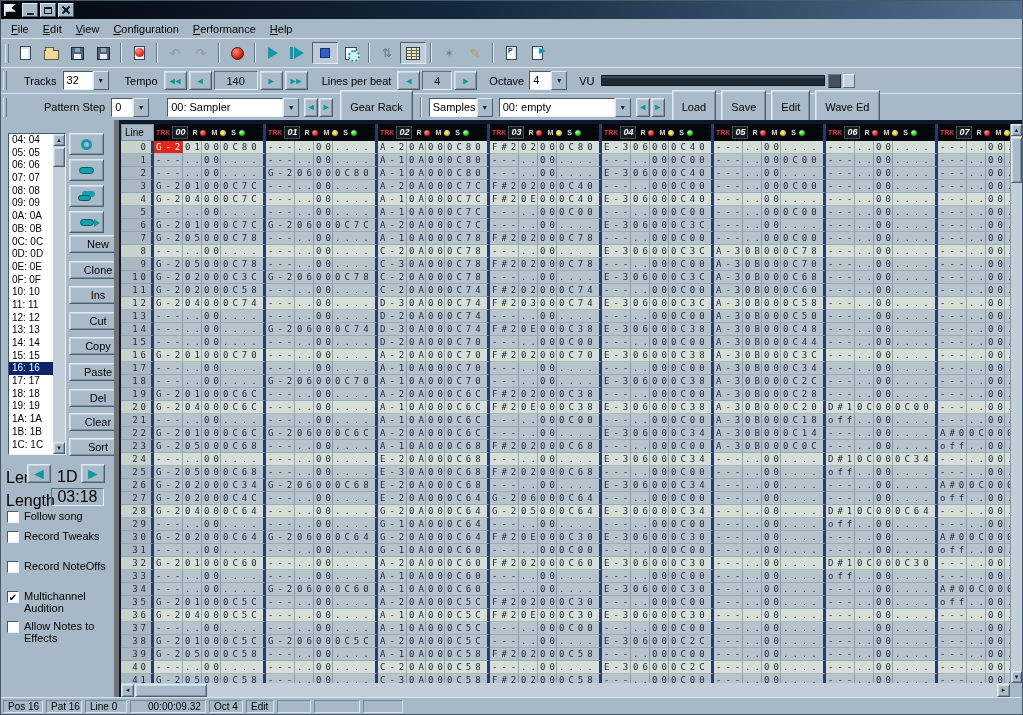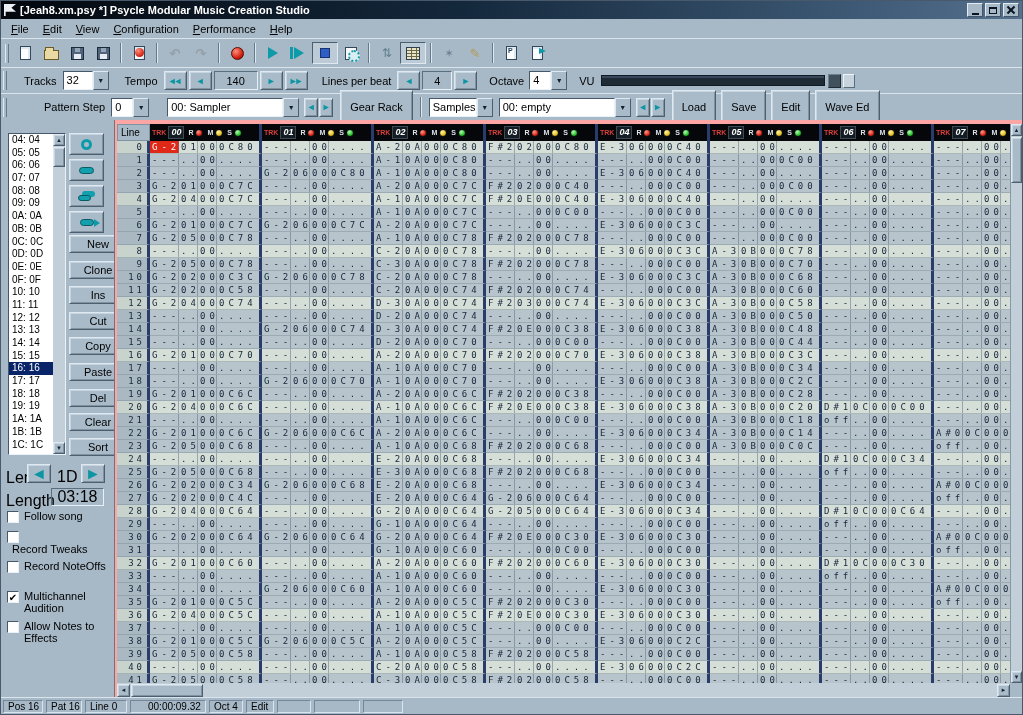--- a/index.html
+++ b/index.html
@@ -104,21 +104,21 @@
   [data-icon=pillarrow] i{width:14px;height:7px;background:#12a0ae;border-radius:4px;border:1px solid #0a5a62}
   [data-icon=pillarrow] i::after{content:"";position:absolute;right:-7px;top:-1px;
     border-top:4px solid transparent;border-bottom:4px solid transparent;border-left:6px solid #0f9aaa}
   .abtn{position:absolute;left:68px;width:58px;height:18px;font-size:11px;display:flex;align-items:center;justify-content:center}
   .lrow{position:absolute;font-size:16px}
   .cbrow{position:absolute;left:6px;display:flex}
   .cb{width:12px;height:12px;background:#fff;border:1px solid;border-color:#44576b #e8f2f8 #e8f2f8 #44576b;
     font-size:10px;line-height:11px;text-align:center;flex:none;margin-top:1px}
   .cbl{margin-left:5px;line-height:12px;width:82px}
   
-  .pv{position:absolute;left:113px;top:119px;right:0;bottom:17px;background:#fca5a5;border-left:1px solid #737373}
+  .pv{position:absolute;left:113px;top:119px;right:0;bottom:17px;background:#0f172a;border-left:5px solid #737373}
   .pv-header{position:absolute;left:2px;right:12px;top:4px;height:17px;display:flex;overflow:hidden}
   .hline{width:33px;flex:none;background:#a7b9c7;border:1px solid #7f93a1;font-size:10px;padding:2px 0 0 3px}
   .htrack{width:112px;flex:none;background:#05070a;color:#fff;display:flex;align-items:center;
     border-right:3px solid #2a3c6a;padding-left:2px;gap:2px}
   .htrk{color:#d8403c;font-size:7px;font-weight:bold;letter-spacing:0}
   .hnum{background:#141c24;border:1px solid #3c4a55;color:#fff;font-style:italic;font-weight:bold;
     font-size:9px;padding:0 2px;line-height:11px}
   .hl{color:#dde4ea;font-size:7px;font-weight:bold;margin-left:2px}
   .led{width:8px;height:8px;border-radius:50%;border:1px solid #0c1218;flex:none}
   .led-r{background:radial-gradient(circle at 35% 30%,#ff9a8a,#e02818 60%,#7c1006)}
@@ -154,21 +154,20 @@
     font-size:10px;line-height:11px;padding:0 4px;white-space:nowrap;overflow:hidden;flex:none}
   .sp-main{flex:1;padding-left:62px}
 </style>
 </head>
 <body>
 
 <div class="window">
 
   <div class="titlebar">
     <span class="t-icon"></span>
-    <span class="t-title">[Jeah8.xm.psy *] Psycle Modular Music Creation Studio</span>
     <span class="win-btn">
         <span class="wb-min"></span>
       </span>
     <span class="win-btn">
         <span class="wb-max"></span>
       </span>
     <span class="win-btn">
         <span class="wb-x"></span>
       </span>
   </div>
@@ -379,21 +378,21 @@
       </span>
     <span class="lrow" style="left:56px;top:348px;width:20px;text-align:center">1D</span>
     <span class="sbtn rb lrow" style="left:80px;top:344px;width:24px">
         <span>►</span>
       </span>
     <span class="lrow" style="left:5px;top:372px">Length</span>
     <span class="numbox lrow" style="left:50px;top:368px;width:53px;height:18px">03:18</span>
     <span id="cbcol"><span class="cbrow" style="top: 390px;">
           <span class="cb"></span>
           <span class="cbl">Follow song</span>
-        </span><span class="cbrow" style="top: 410px; flex-direction: column;">
+        </span><span class="cbrow" style="top: 410px;">
           <span class="cb"></span>
           <span class="cbl">Record Tweaks</span>
         </span><span class="cbrow" style="top: 440px;">
           <span class="cb"></span>
           <span class="cbl">Record NoteOffs</span>
         </span><span class="cbrow" style="top: 470px;">
           <span class="cb">✔</span>
           <span class="cbl">Multichannel Audition</span>
         </span><span class="cbrow" style="top: 500px;">
           <span class="cb"></span>

